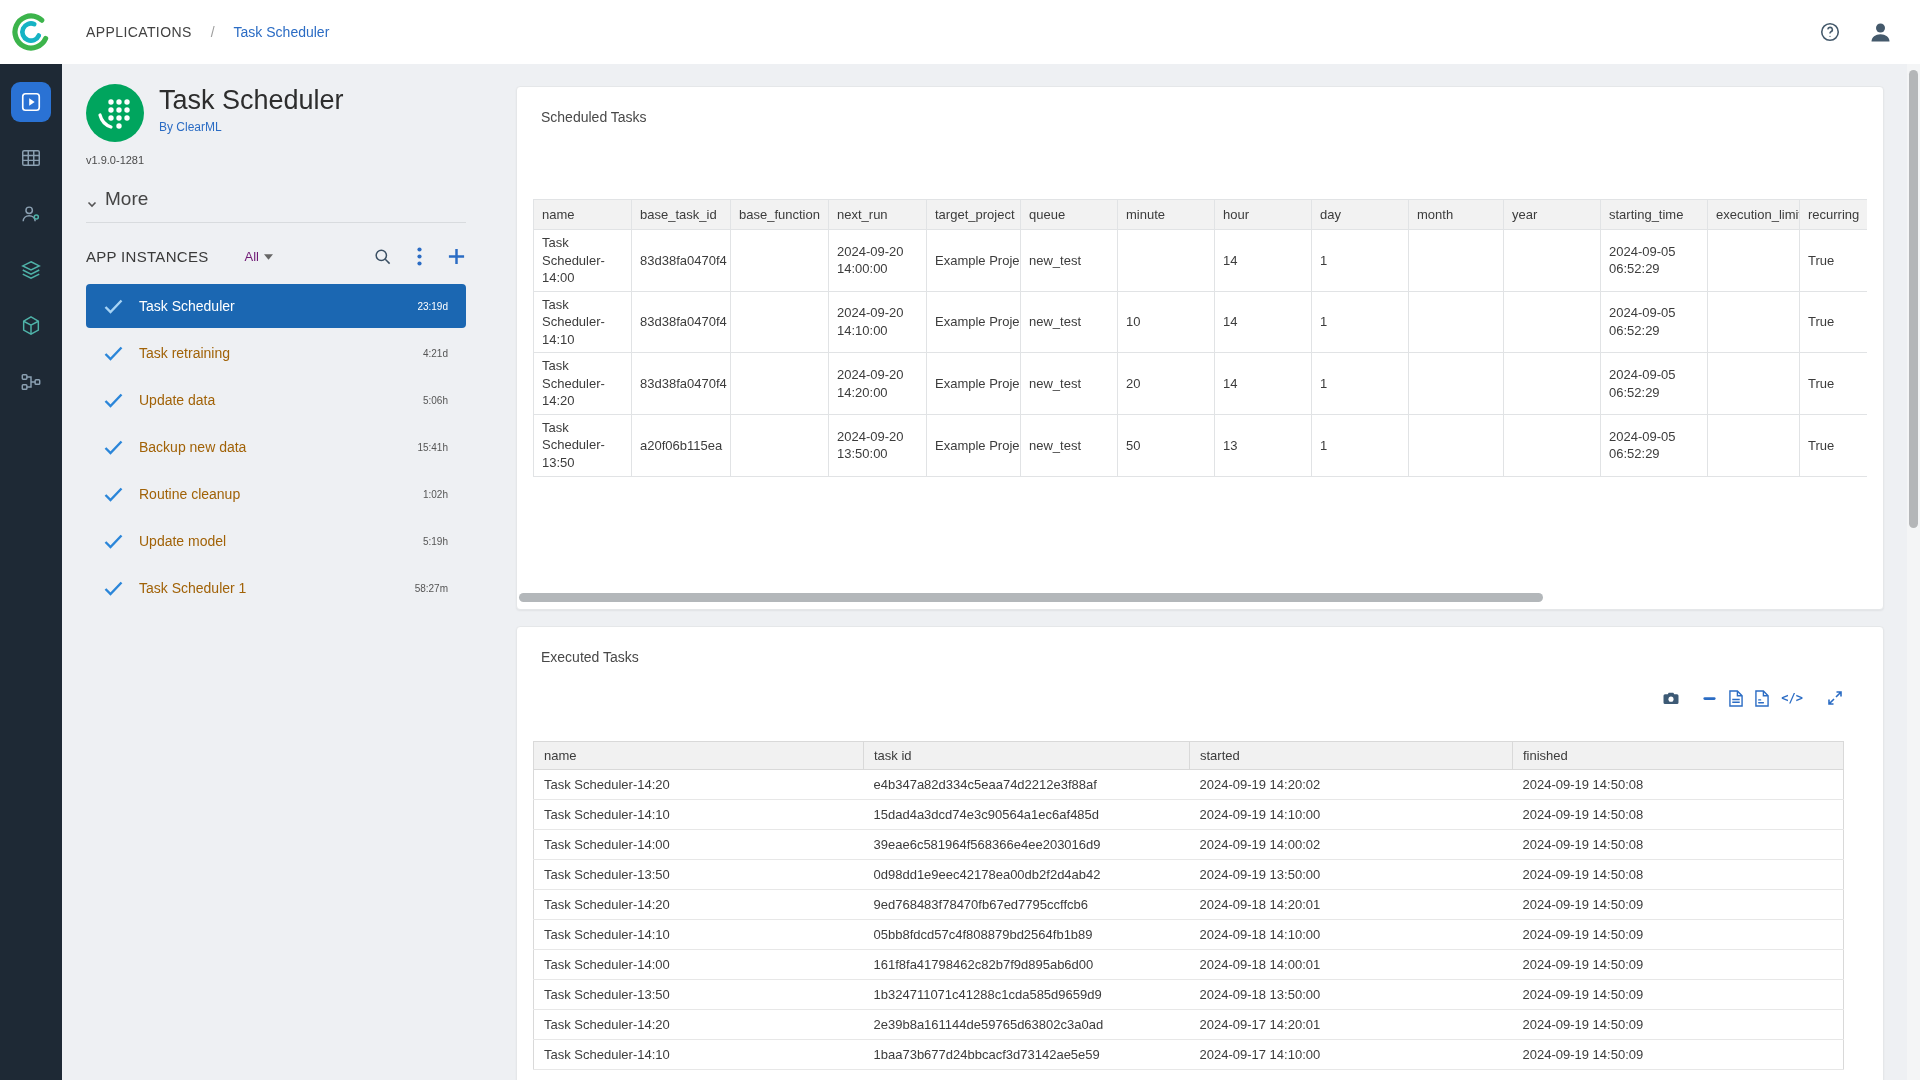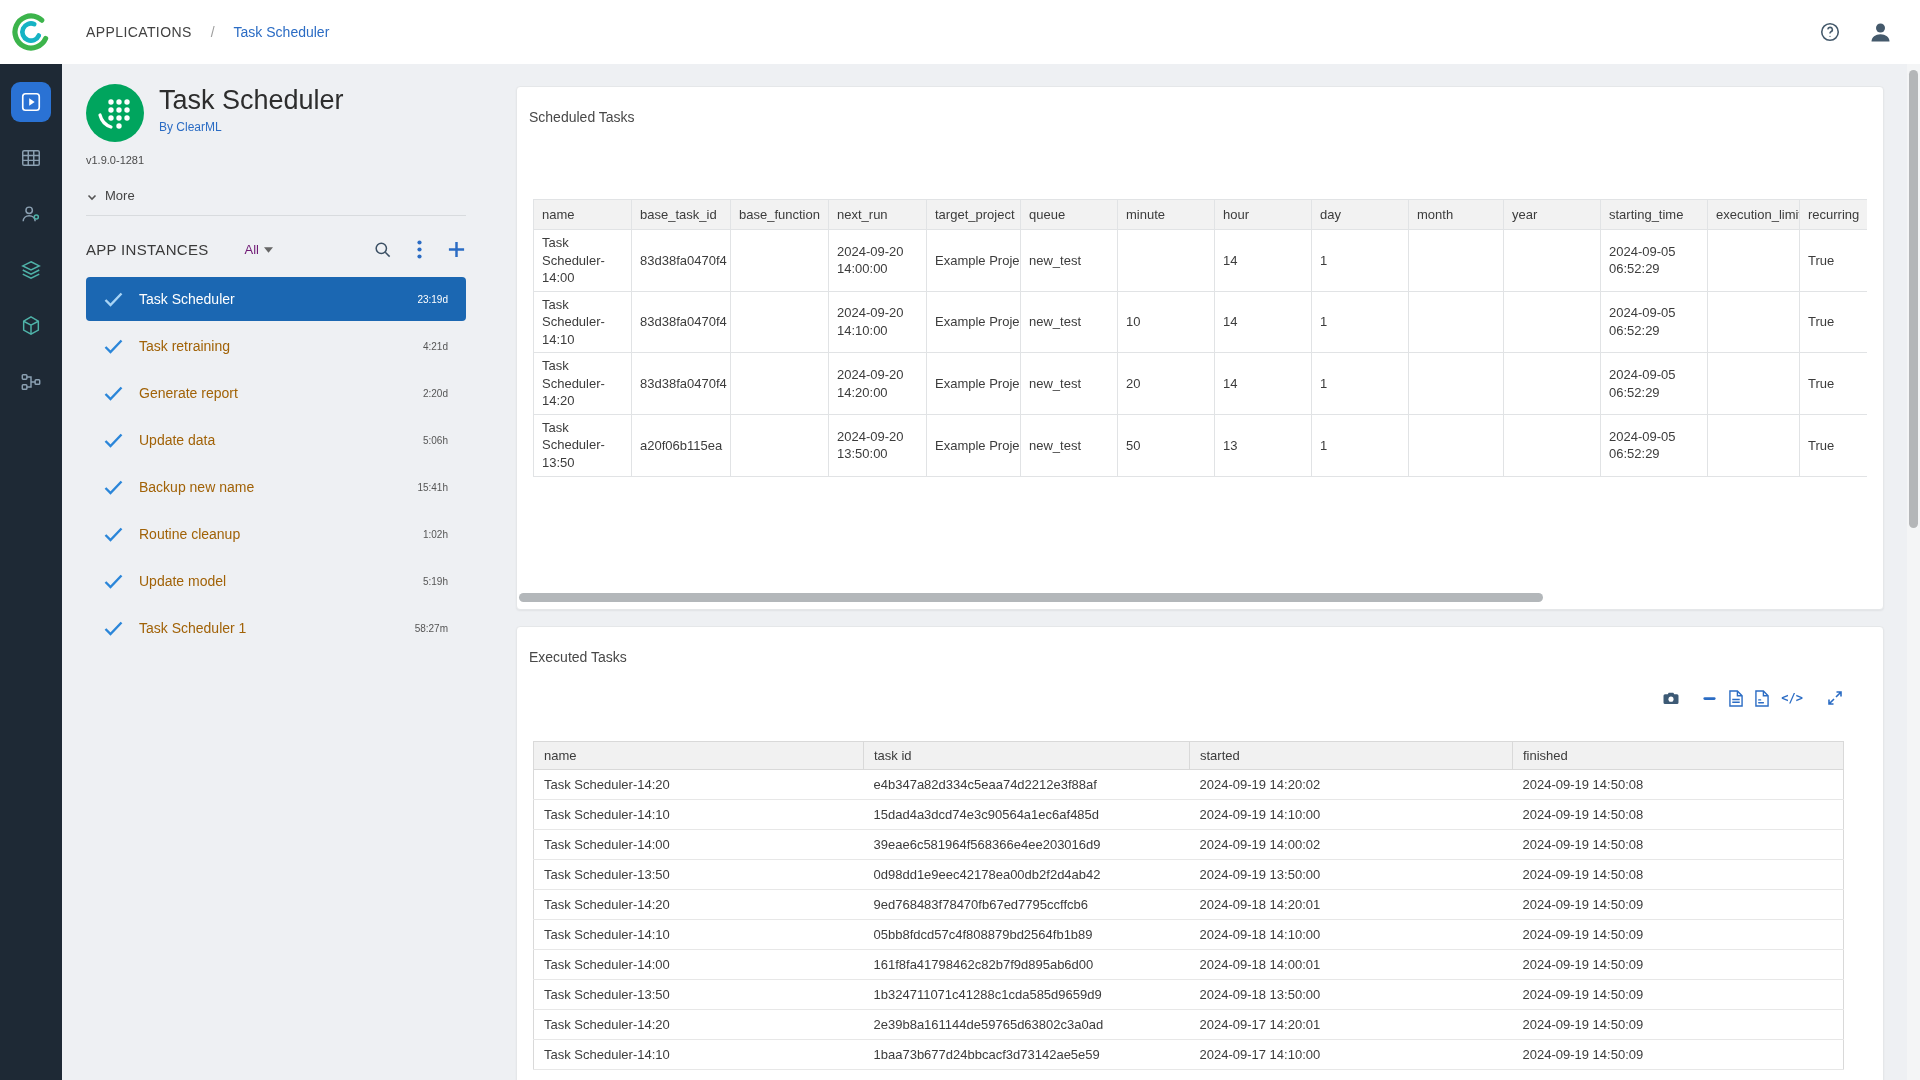--- a/index.html
+++ b/index.html
@@ -23,40 +23,40 @@
 
   
   .app-panel { position:absolute; left:86px; top:84px; width:380px; }
   .app-head { display:flex; align-items:flex-start; }
   .app-icon { width:58px; height:58px; flex:0 0 58px; }
   .app-head-text { margin-left:15px; padding-top:2px; }
   .app-title { font-size:27px; color:#2d2d2d; font-weight:400; line-height:1.1; }
   .app-byline { font-size:12px; color:#2b6cc4; margin-top:4px; cursor:pointer; display:inline-block; }
   .app-desc { margin-top:16px; font-size:13.5px; line-height:1.45; color:#2f2f2f; }
   .app-version { margin-top:12px; font-size:11px; color:#4a4a4a; }
-  .more-row { margin-top:22px; display:flex; align-items:flex-end; gap:7px; font-size:13px; color:#444; cursor:pointer; }
+  .more-row { margin-top:22px; display:flex; align-items:flex-end; gap:7px; font-size:19px; color:#444; cursor:pointer; }
   .divider { border-top:1px solid #d8dbde; margin-top:12px; }
 
   .inst-header { margin-top:24px; display:flex; align-items:center; }
   .inst-header-label { font-size:15px; color:#3a3a3a; letter-spacing:.3px; }
   .all-filter { margin-left:36px; display:flex; align-items:center; gap:5px; font-size:13px; color:#701a75; cursor:pointer; }
   .inst-tools { margin-left:auto; display:flex; align-items:center; gap:25px; }
 
   .inst-list { margin-top:18px; }
   .inst { height:44px; margin-bottom:3px; display:flex; align-items:center; padding:0 18px; border-radius:4px; cursor:pointer; }
   .inst .check { color:#2b86d9; display:flex; }
   .inst-label { margin-left:16px; font-size:14px; color:#a16207; }
   .inst-time { margin-left:auto; font-size:10px; color:#555; }
   .inst.selected { background:#1b67b2; }
   .inst.selected .check { color:#a8d4f5; }
   .inst.selected .inst-label, .inst.selected .inst-time { color:#fff; }
 
   
   .card { position:absolute; background:#fff; border:1px solid #e5e7e9; border-radius:4px; box-shadow:0 1px 2px rgba(0,0,0,.06); }
-  .card-title { position:absolute; left:12px; top:22px; font-size:14px; color:#484848; }
+  .card-title { position:absolute; left:24px; top:22px; font-size:14px; color:#484848; }
   .card-scheduled { left:516px; top:86px; width:1368px; height:524px; overflow:hidden; }
   .card-executed  { left:516px; top:626px; width:1368px; height:560px; overflow:hidden; }
 
   
   .sched-wrap { position:absolute; left:16px; top:112px; width:1334px; overflow:hidden; }
   table { border-collapse:collapse; table-layout:fixed; }
   .sched { width:1356px; }
   .sched th, .sched td { border:1px solid #e1e3e5; font-size:13px; color:#3c3c3c; text-align:left; overflow:hidden; }
   .sched th { background:#f2f2f2; font-weight:400; padding:6px 8px; height:30px; white-space:nowrap; }
   .sched td { height:47px; padding:4px 8px; vertical-align:middle; white-space:nowrap; }
@@ -239,39 +239,30 @@
         </span>
       <span class="inst-label">Task retraining</span>
       <span class="inst-time">4:21d</span>
     </div>
     <div class="inst">
       <span class="check">
           <svg width="19" height="15" viewBox="0 0 19 15" fill="none" stroke="currentColor" stroke-width="2.4">
             <path d="M1.5 8l5 5L17.5 1.5"></path>
           </svg>
         </span>
-      <span class="inst-label">Generate report</span>
-      <span class="inst-time">2:20d</span>
-    </div>
-    <div class="inst">
-      <span class="check">
-          <svg width="19" height="15" viewBox="0 0 19 15" fill="none" stroke="currentColor" stroke-width="2.4">
-            <path d="M1.5 8l5 5L17.5 1.5"></path>
-          </svg>
-        </span>
       <span class="inst-label">Update data</span>
       <span class="inst-time">5:06h</span>
     </div>
     <div class="inst">
       <span class="check">
           <svg width="19" height="15" viewBox="0 0 19 15" fill="none" stroke="currentColor" stroke-width="2.4">
             <path d="M1.5 8l5 5L17.5 1.5"></path>
           </svg>
         </span>
-      <span class="inst-label">Backup new name</span>
+      <span class="inst-label">Backup new data</span>
       <span class="inst-time">15:41h</span>
     </div>
     <div class="inst">
       <span class="check">
           <svg width="19" height="15" viewBox="0 0 19 15" fill="none" stroke="currentColor" stroke-width="2.4">
             <path d="M1.5 8l5 5L17.5 1.5"></path>
           </svg>
         </span>
       <span class="inst-label">Routine cleanup</span>
       <span class="inst-time">1:02h</span>

